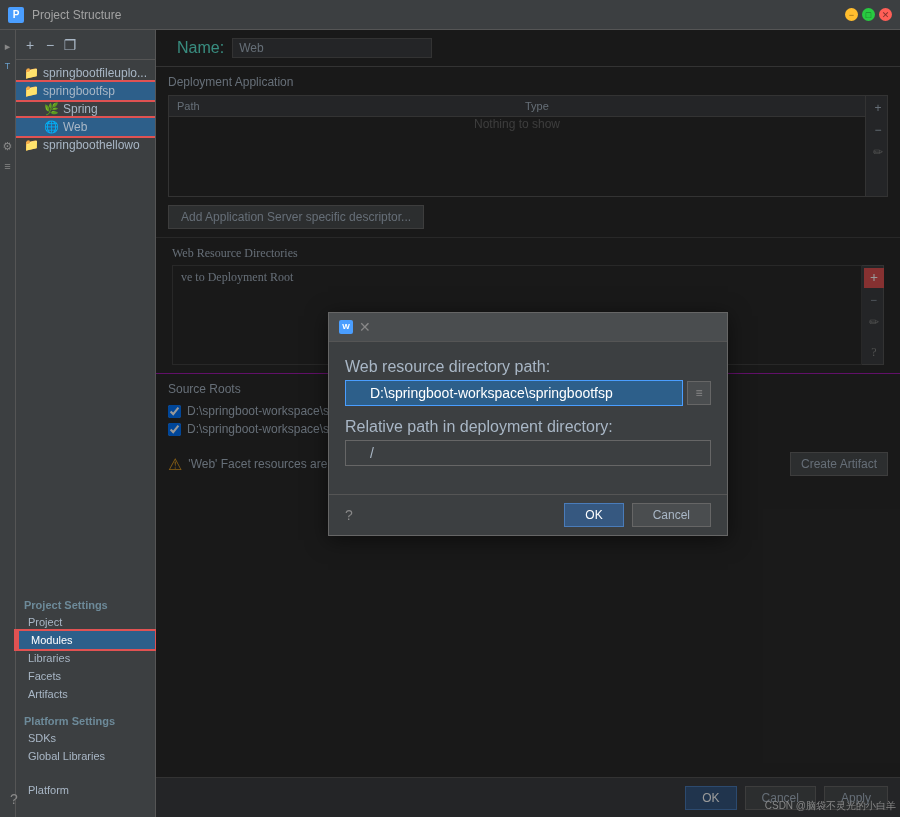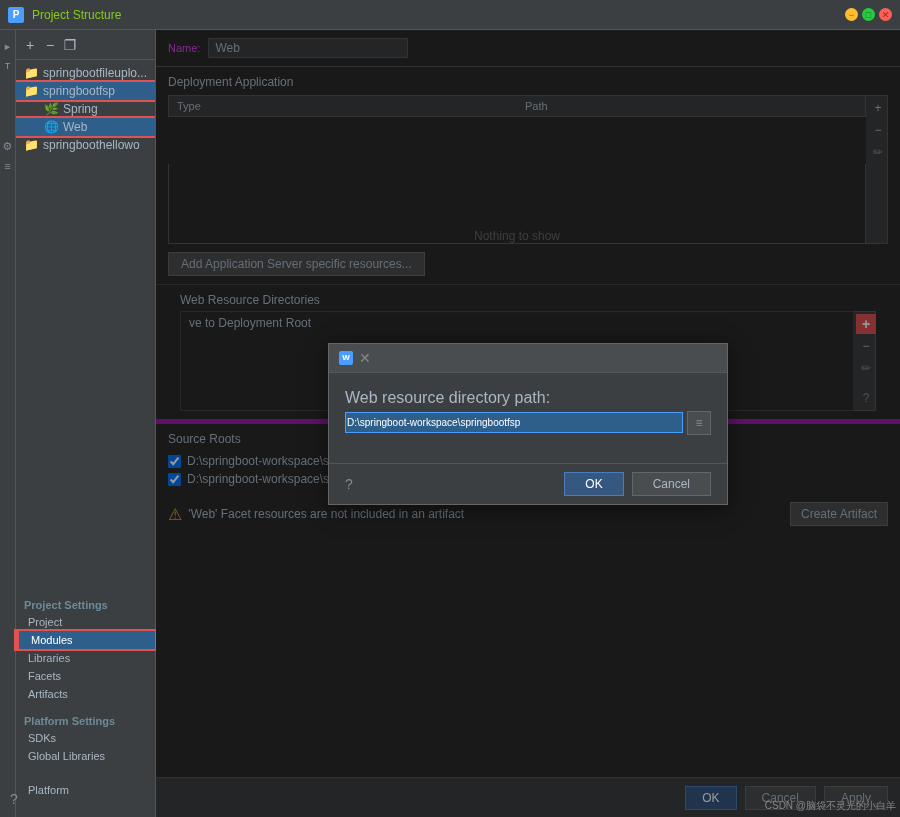--- a/index.html
+++ b/index.html
@@ -30,21 +30,21 @@
       margin-right: 8px;
       display: flex;
       align-items: center;
       justify-content: center;
       font-size: 10px;
       color: white;
       font-weight: bold;
     }
     .title-bar-text {
       flex: 1;
-      color: #84cc16;
+      color: #a3a3a3;
       font-size: 12px;
     }
     .title-bar-controls {
       display: flex;
       gap: 4px;
     }
     .title-bar-btn {
       width: 13px;
       height: 13px;
       border-radius: 50%;
@@ -164,21 +164,21 @@
       position: relative;
     }
 
     .content-header {
       display: flex;
       align-items: center;
       padding: 8px 12px;
       border-bottom: 1px solid #555;
       gap: 8px;
     }
-    .name-label { color: #d946ef; font-size: 11px; }
+    .name-label { color: #5eead4; font-size: 16px; margin-left: 9px; }
     .name-input {
       background: #3c3f41;
       border: 1px solid #555;
       color: #a9b7c6;
       padding: 2px 6px;
       font-size: 12px;
       width: 200px;
     }
 
     .deployment-section {
@@ -201,23 +201,22 @@
       padding: 4px 8px;
       color: #a9b7c6;
       flex: 1;
     }
 
     .table-body {
       border: 1px solid #555;
       border-top: none;
       min-height: 80px;
       display: flex;
-      align-items: flex-end;
-      justify-content: center;
-      margin-top: 47px;
+      align-items: flex-start;
+      justify-content: center;
     }
     .table-empty {
       color: #666;
       font-size: 12px;
     }
 
     .add-descriptor-btn {
       margin-top: 8px;
       background: #4a4d4f;
       border: 1px solid #666;
@@ -366,22 +365,22 @@
     .field-input-wrap {
       display: flex;
       align-items: center;
       gap: 4px;
     }
     .field-input {
       flex: 1;
       background: #2d5f8a;
       border: 1px solid #4a9eff;
       color: #ffffff;
-      padding: 4px 1px;
-      font-size: 10px;
+      padding: 4px 24px;
+      font-size: 14px;
       outline: none;
     }
     .field-input.normal {
       background: #3c3f41;
       border: 1px solid #666;
       color: #a9b7c6;
     }
     .browse-btn {
       width: 24px;
       height: 24px;
@@ -424,22 +423,23 @@
       display: flex;
       flex-direction: column;
       align-items: center;
       padding: 8px 0;
       gap: 4px;
       flex-shrink: 0;
     }
 
     
     .web-resource-area {
-      padding: 8px 24px;
-      border-bottom: 5px solid #a21caf;
+      padding: 8px 16px;
+      border-bottom: 1px solid #a21caf;
+      font-family: Liberation Serif, serif;
     }
 
     .plus-btn {
       background: #e05252;
       color: white;
       width: 20px;
       height: 20px;
       display: flex;
       align-items: center;
       justify-content: center;
@@ -547,34 +547,34 @@
     <div class="content-header">
       <span class="name-label">Name:</span>
       <input class="name-input" type="text" value="Web" style="">
     </div>
 
     <div class="deployment-section">
       <div class="section-title">Deployment Application</div>
       <div style="display:flex; gap:0; align-items:stretch;">
         <div style="flex:1;">
           <div class="table-header">
+            <div class="table-header-cell">Path</div>
             <div class="table-header-cell">Type</div>
-            <div class="table-header-cell">Path</div>
           </div>
           <div class="table-body">
             <span class="table-empty">Nothing to show</span>
           </div>
         </div>
         <div style="display:flex; flex-direction:column; gap:2px; padding: 2px; background:#3c3f41; border:1px solid #555; border-left:none; width:22px;">
           <div class="panel-btn" style="color:#a9b7c6;">+</div>
           <div class="panel-btn" style="color:#a9b7c6;">−</div>
           <div class="panel-btn" style="color:#888;">✏</div>
         </div>
       </div>
-      <button class="add-descriptor-btn">Add Application Server specific resources...</button>
+      <button class="add-descriptor-btn">Add Application Server specific descriptor...</button>
     </div>
 
     <div class="web-resource-area">
       <div style="display:flex; align-items:center; gap:8px; margin-bottom:4px;">
         <span style="font-size:12px; color:#a9b7c6;">Web Resource Directories</span>
       </div>
       <div style="display:flex; gap:0; align-items:stretch;">
         <div style="flex:1; border:1px solid #444; background:#2b2b2b; min-height:60px; position:relative;">
           <div style="display:flex; align-items:flex-end; padding:4px 8px; gap:8px;">
             <span style="font-size:12px; color:#a9b7c6;">ve to Deployment Root</span>
@@ -620,20 +620,26 @@
           <span class="modal-close">✕</span>
         </div>
         <div class="modal-body">
           <div class="field-row">
             <label class="field-label">Web resource directory path:</label>
             <div class="field-input-wrap">
               <input class="field-input" type="text" value="D:\springboot-workspace\springbootfsp" style="">
               <div class="browse-btn">≡</div>
             </div>
           </div>
+          <div class="field-row">
+            <label class="field-label">Relative path in deployment directory:</label>
+            <div class="field-input-wrap">
+              <input class="field-input normal" type="text" value="/" style="">
+            </div>
+          </div>
         </div>
         <div class="modal-footer">
           <span class="modal-help">?</span>
           <button class="modal-btn primary">OK</button>
           <button class="modal-btn">Cancel</button>
         </div>
       </div>
     </div>
 
     <div class="watermark">CSDN @脑袋不灵光的小白羊</div>

